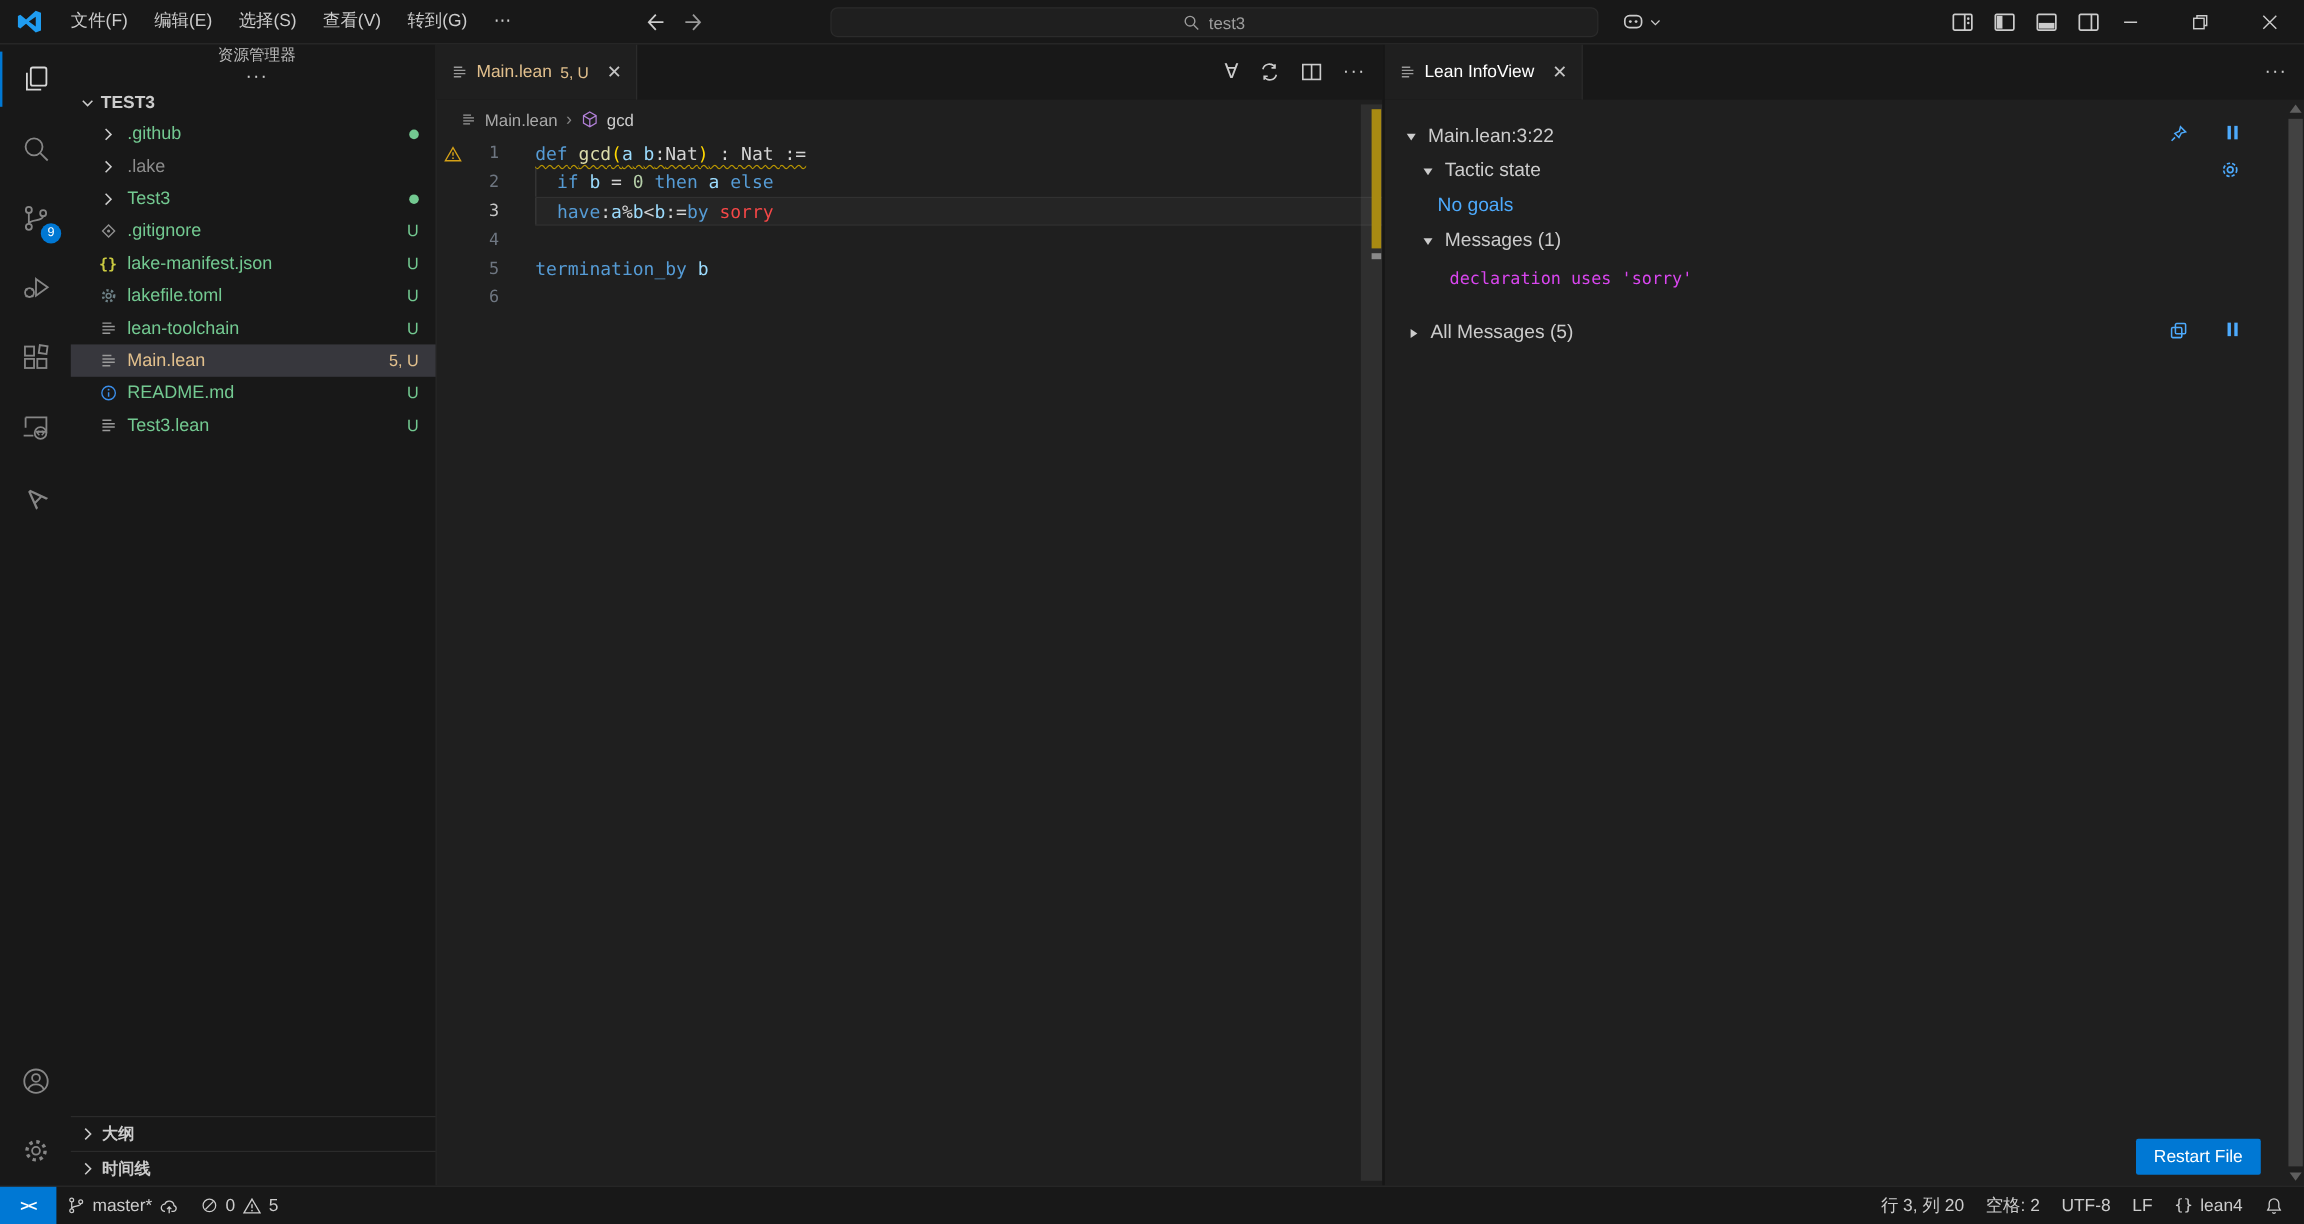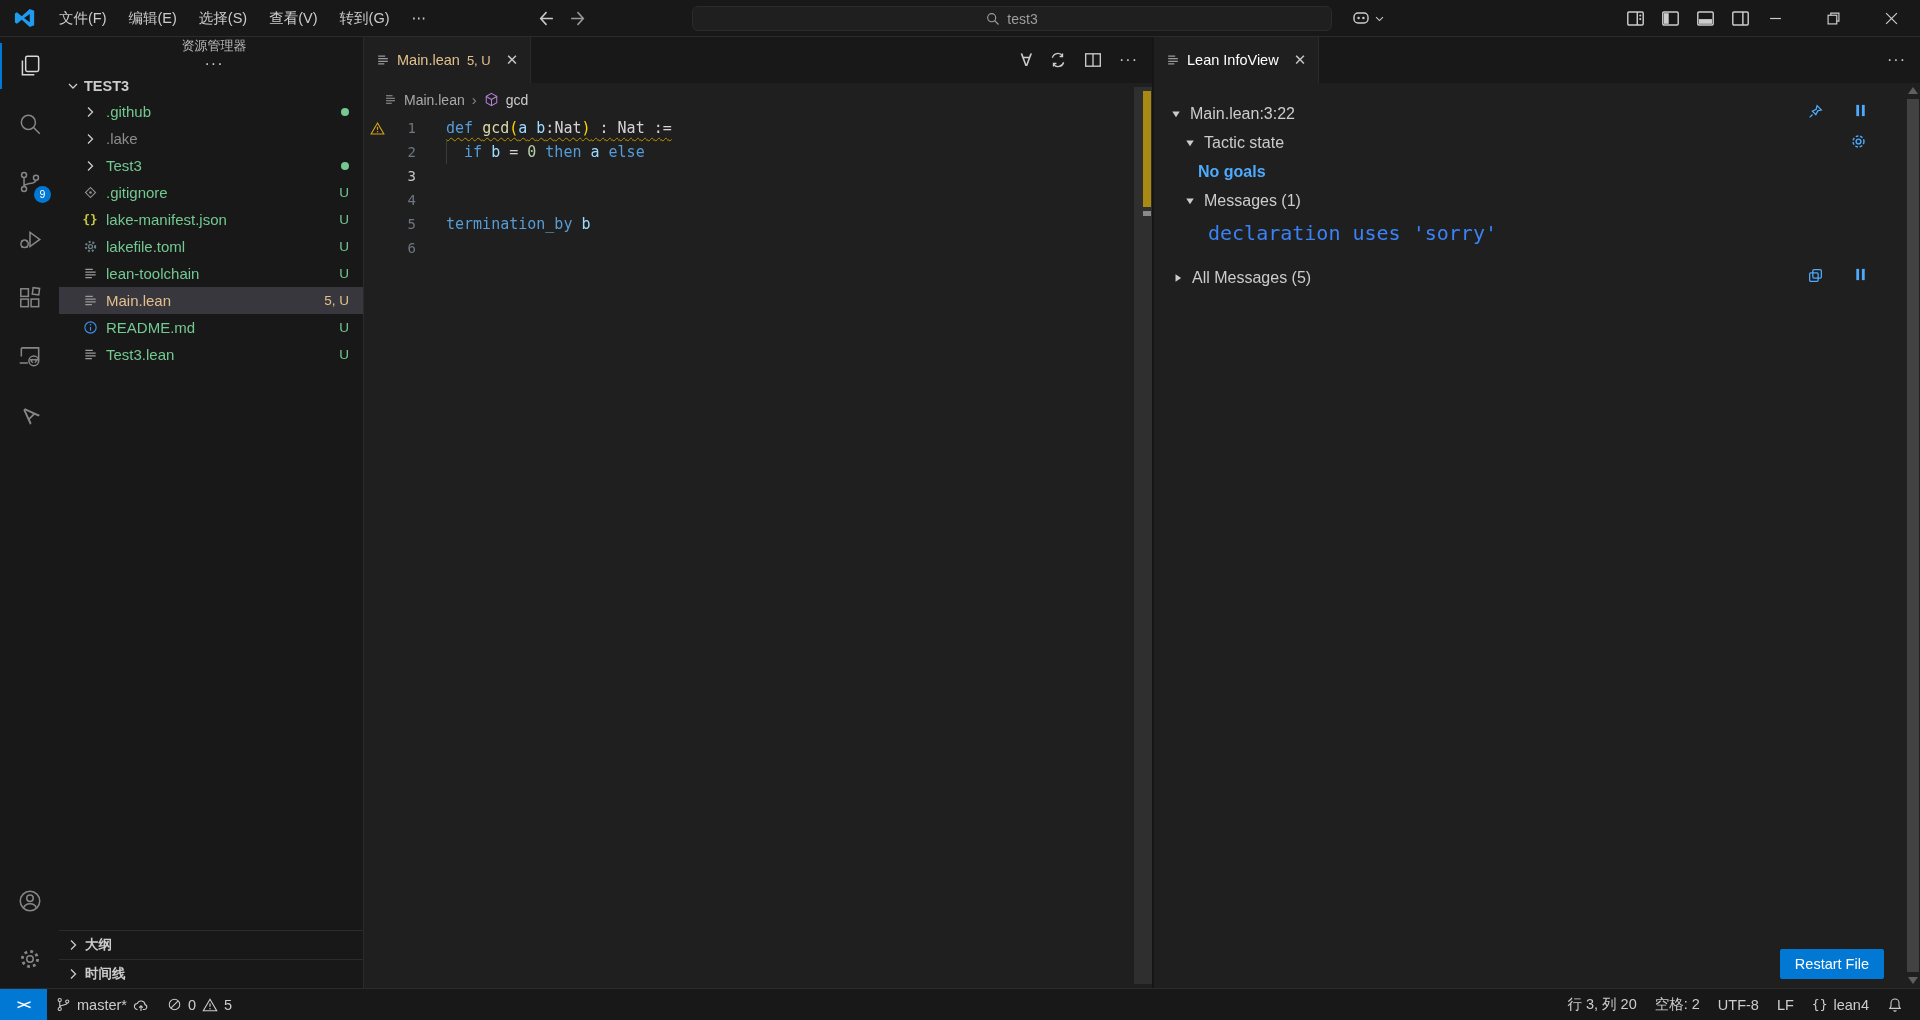--- a/index.html
+++ b/index.html
@@ -86,22 +86,22 @@
   .ovr-cursor { position:absolute; right:1px; top:128px; width:8px; height:5px; background:#8a8a8a; }
 
   
   .panel { flex:1; background:#1f1f1f; border-left:2px solid #161616; position:relative; }
   .panel .tabbar { height:46px; }
   .iv-body { position:absolute; top:46px; left:0; right:0; bottom:0; padding:16px 0 0 14px; font-size:16px; }
   .iv-row { height:29px; display:flex; align-items:center; gap:8px; position:relative; }
   .iv-arrow { width:12px; display:flex; justify-content:center; flex:none; }
   .iv-icons { position:absolute; top:4px; display:flex; gap:26px; }
   .gold { color:#d7a73f; }
-  .no-goals { color:#4daafc; font-weight:700; padding-left:30px; height:29px; line-height:29px; }
-  .iv-msg { font-family:"DejaVu Sans Mono", monospace; font-size:20px; color:#3b82f6;
+  .no-goals { color:#4daafc; font-weight:400; padding-left:30px; height:29px; line-height:29px; }
+  .iv-msg { font-family:"DejaVu Sans Mono", monospace; font-size:14px; color:#d946ef;
     padding-left:40px; height:36px; line-height:36px; }
   .restart-btn { position:absolute; right:36px; bottom:9px; height:30px; padding:0 15px;
     background:#0078d4; color:#ffffff; border:none; border-radius:2px; font-size:14.5px;
     font-family:"Liberation Sans",sans-serif; }
   .iv-scrollbar { position:absolute; top:46px; right:0; bottom:0; width:14px; }
   .iv-thumb { position:absolute; top:16px; bottom:16px; left:1px; right:1px; background:#424242; }
   .iv-arrow-up, .iv-arrow-down { position:absolute; left:2px; width:0; height:0;
     border-left:5px solid transparent; border-right:5px solid transparent; }
   .iv-arrow-up { top:4px; border-bottom:7px solid #5f5f5f; }
   .iv-arrow-down { bottom:4px; border-top:7px solid #5f5f5f; }
@@ -437,20 +437,21 @@
         <div class="code-line">
     <span class="cl-glyph"></span>
     <span class="cl-num">2</span>
     <span class="cl-gap"></span>
     <span class="cl-content guide"><span class="t-pl">  </span><span class="t-kw">if</span><span class="t-pl"> </span><span class="t-id">b</span><span class="t-pl"> = </span><span class="t-num">0</span><span class="t-pl"> </span><span class="t-kw">then</span><span class="t-pl"> </span><span class="t-id">a</span><span class="t-pl"> </span><span class="t-kw">else</span></span>
         </div>
         <div class="code-line current">
     <span class="cl-glyph"></span>
     <span class="cl-num">3</span>
     <span class="cl-gap"></span>
+    <span class="cl-content guide"><span class="t-pl">  </span><span class="t-kw">have</span><span class="t-pl">:</span><span class="t-id">a</span><span class="t-pl">%</span><span class="t-id">b</span><span class="t-pl">&lt;</span><span class="t-id">b</span><span class="t-pl">:=</span><span class="t-kw">by</span><span class="t-pl"> </span><span class="t-err">sorry</span></span>
         </div>
         <div class="code-line">
     <span class="cl-glyph"></span>
     <span class="cl-num">4</span>
     <span class="cl-gap"></span>
         </div>
         <div class="code-line">
     <span class="cl-glyph"></span>
     <span class="cl-num">5</span>
     <span class="cl-gap"></span>

